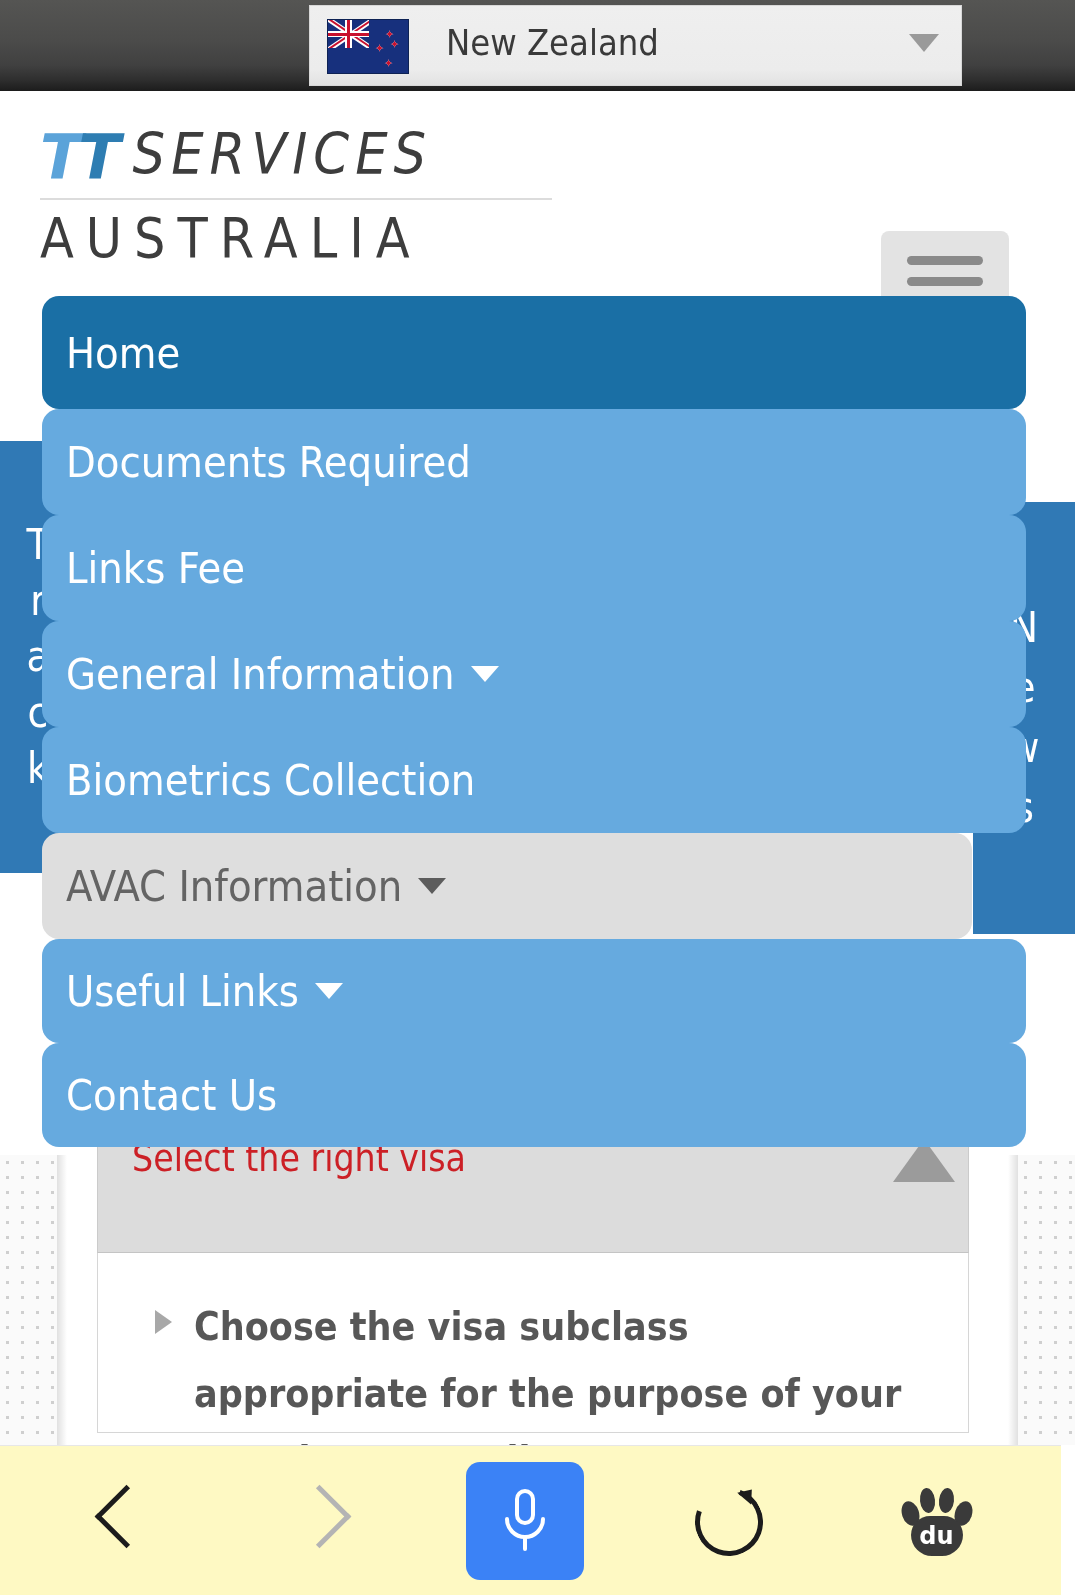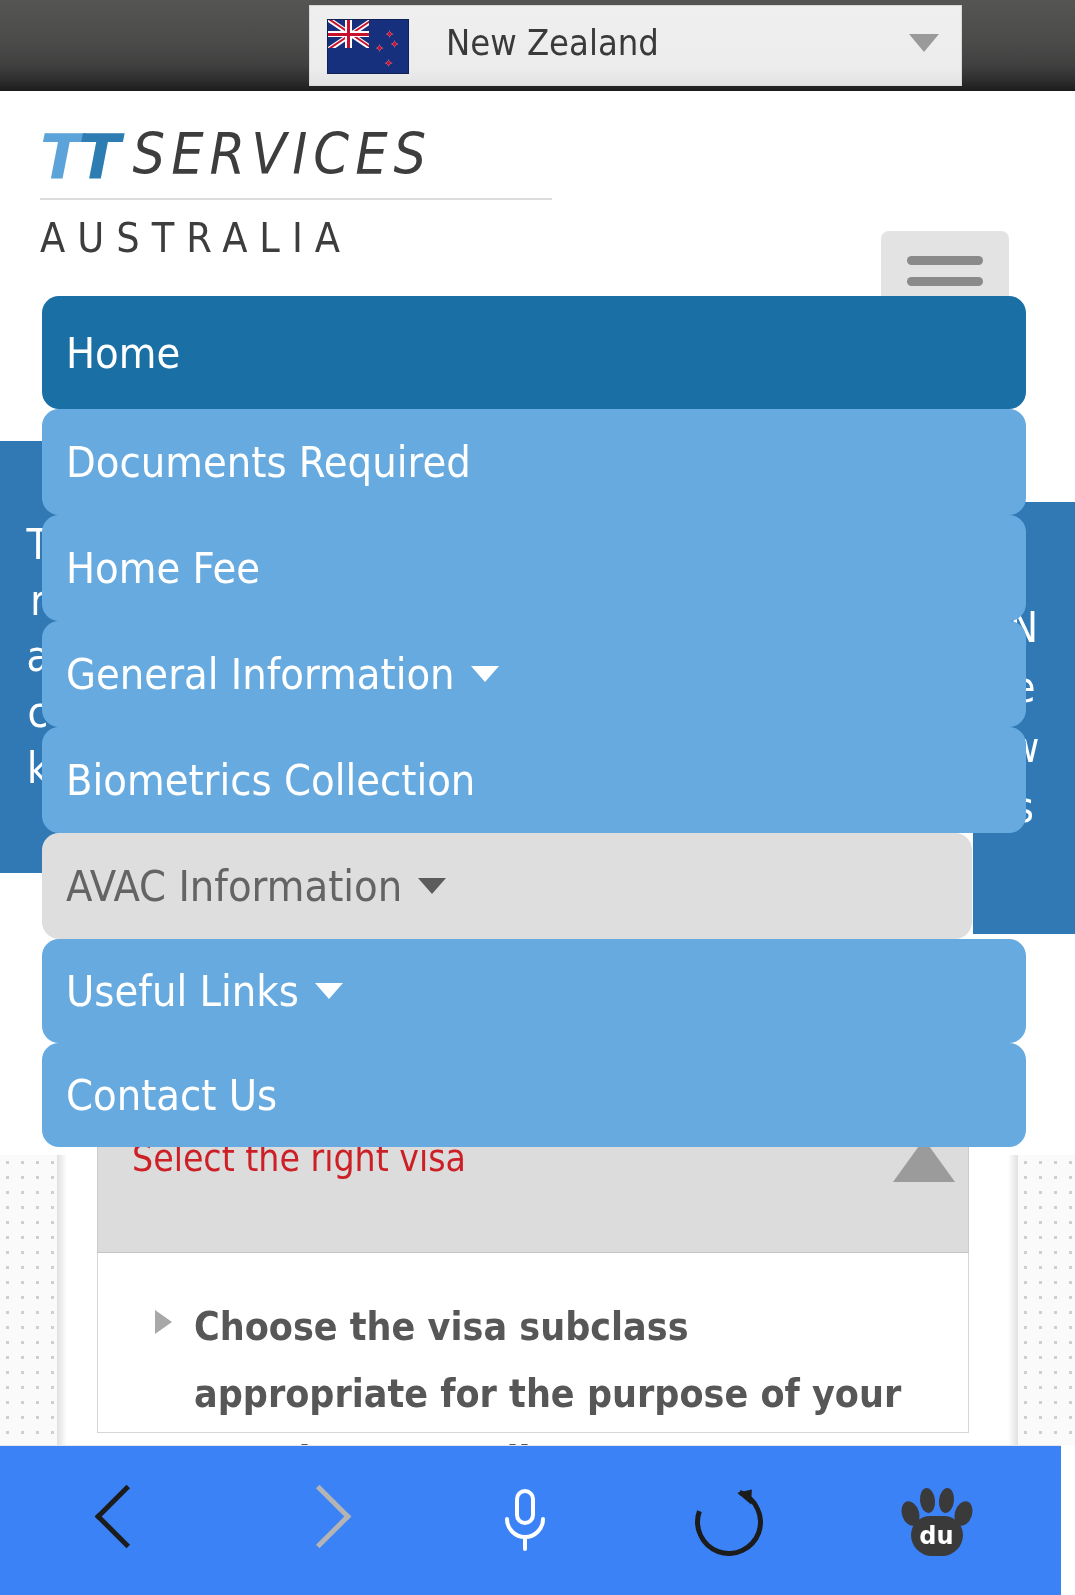--- a/index.html
+++ b/index.html
@@ -68,21 +68,21 @@
     font-family:"DejaVu Sans","Liberation Sans",sans-serif; font-weight:bold;
     font-size:62px; color:#2e7db2; letter-spacing:0px; vertical-align:top;
   }
   #logo .srv{
     font-family:"DejaVu Sans Condensed","Liberation Sans",sans-serif;
     font-size:57px; color:#3d3d3d; letter-spacing:6px; vertical-align:top; margin-left:12px;
   }
   #logo .rule{ width:512px; height:2px; background:#dcdcdc; margin-top:4px; }
   #logo .line2{
     font-family:"DejaVu Sans Condensed","Liberation Sans",sans-serif;
-    font-size:41px; color:#3d3d3d; letter-spacing:12px; margin-top:14px; white-space:nowrap;
+    font-size:55px; color:#3d3d3d; letter-spacing:12px; margin-top:6px; white-space:nowrap;
   }
   #menu-toggle{
     position:absolute; left:881px; top:140px; width:128px; height:100px;
     background:#e3e3e3; border-radius:8px; cursor:pointer;
   }
   #menu-toggle span{
     position:absolute; left:26px; width:76px; height:9px; background:#8a8a8a; border-radius:5px;
   }
   #menu-toggle span:nth-child(1){ top:25px; }
   #menu-toggle span:nth-child(2){ top:46px; }
@@ -160,21 +160,21 @@
     border-top:16px solid #ffffff;
   }
   .nav-item.hover .caret{ border-top-color:#5c5c5c; }
   #nav .item-home{ height:113px; }
   #nav .item-avac{ width:930px; }
   #nav .item-useful, #nav .item-contact{ height:104px; }
 
   
   #bottombar{
     position:absolute; left:0; bottom:0; width:1061px; height:150px;
-    background:#3b82f6; border-top:1px solid #e7e7e7;padding-left:36px;
+    background:#fef9c3; border-top:1px solid #e7e7e7;padding-left:36px;
   }
   .bb{ position:absolute; top:0; height:150px; display:flex; align-items:center; justify-content:center; }
   #bb-back{ left:55px; width:125px; }
   #bb-fwd{ left:260px; width:125px; }
   #bb-mic{ left:466px; width:118px; }
   #bb-reload{ left:665px; width:125px; }
   #bb-baidu{ left:872px; width:125px; }
   .chev{ width:44px; height:78px; position:relative; }
   .chev::before{
     content:""; position:absolute; left:8px; top:12px; width:40px; height:40px;
@@ -294,21 +294,21 @@
   </div>
 
   <nav id="nav">
     <div class="nav-item active item-home">
       <span>Home</span>
     </div>
     <div class="nav-item">
       <span>Documents Required</span>
     </div>
     <div class="nav-item">
-      <span>Home Fee</span>
+      <span>Links Fee</span>
     </div>
     <div class="nav-item">
       <span>General Information</span>
       <span class="caret"></span>
     </div>
     <div class="nav-item">
       <span>Biometrics Collection</span>
     </div>
     <div class="nav-item hover item-avac">
       <span>AVAC Information</span>

